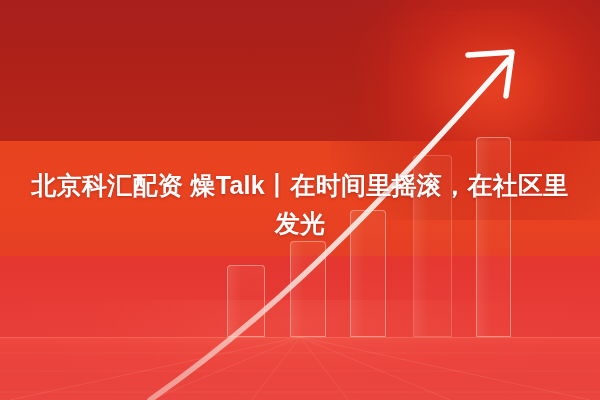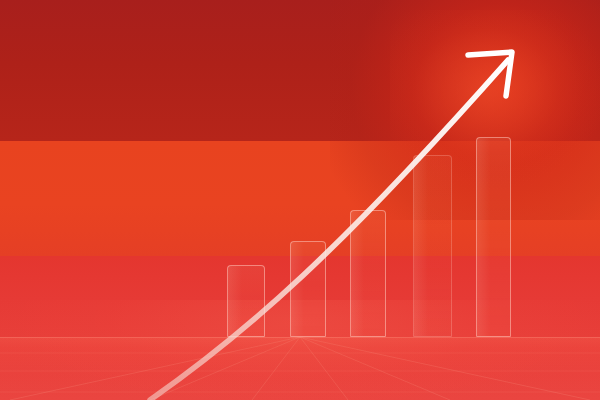--- a/index.html
+++ b/index.html
@@ -205,14 +205,16 @@
       <linearGradient id="arrowGrad" x1="0" y1="1" x2="1" y2="0">
         <stop offset="0%" stop-color="#F6D9D1" stop-opacity="0.55"></stop>
         <stop offset="45%" stop-color="#FBEAE4" stop-opacity="0.88"></stop>
         <stop offset="100%" stop-color="#FFFFFF" stop-opacity="1"></stop>
       </linearGradient>
     </defs>
     <path d="M 150 400 C 250 330, 340 250, 508 60" fill="none" stroke="url(#arrowGrad)" stroke-width="5.5" stroke-linecap="round"></path>
     <path d="M 468 55 L 512 52 L 506 96" fill="none" stroke="#FFFFFF" stroke-width="5.5" stroke-linecap="round" stroke-linejoin="round"></path>
   </svg>
 
+  <div id="title">北京科汇配资 燥Talk丨在时间里摇滚，在社区里
+发光</div>
 
 </div>
 
 </body></html>

